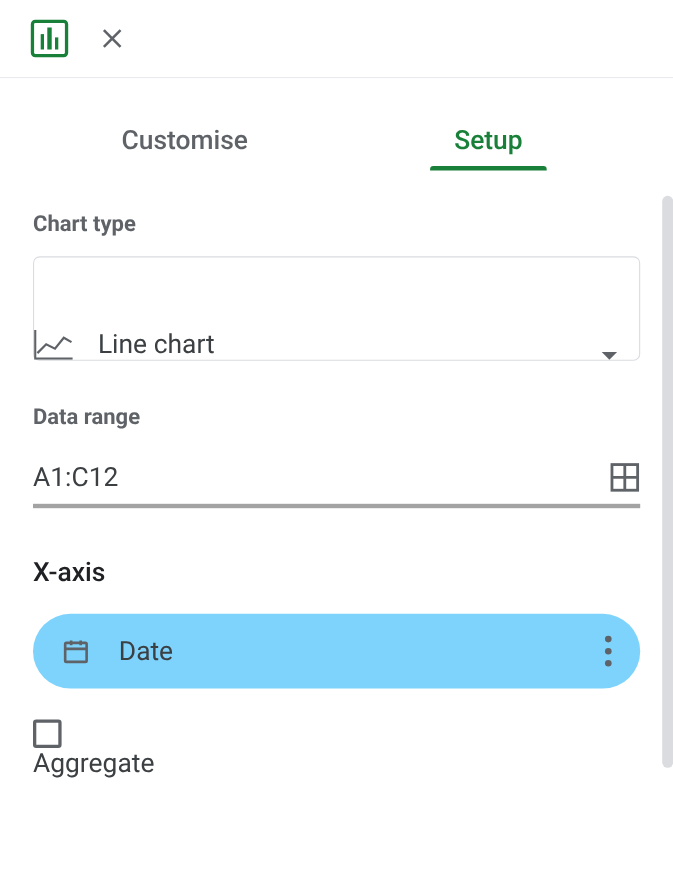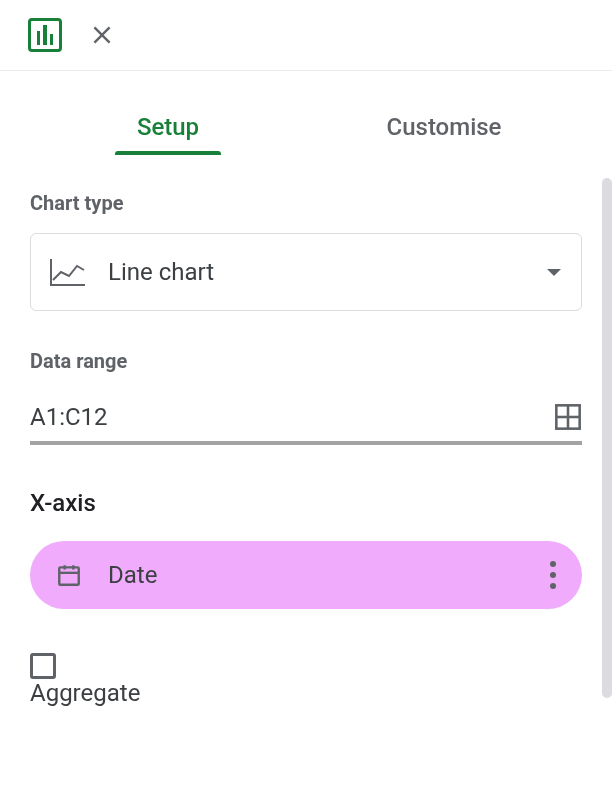--- a/index.html
+++ b/index.html
@@ -80,24 +80,24 @@
     }
     .section-label {
       font-size: 20px;
       color: #5f6368;
       margin-bottom: 18px;
       font-weight: bold;
     }
     .select-box {
       border: 1px solid #dadce0;
       border-radius: 6px;
-      height: 78px;
-      display: flex;
-      align-items: center;
-      padding: 0 20px 0 19px;
+      height: 95px;
+      display: flex;
+      align-items: flex-end;
+      padding: 0 20px 0 0;
       cursor: pointer;
       margin-bottom: 38px;
     }
     .select-box .chart-icon {
       width: 36px;
       height: 28px;
       margin-right: 22px;
       color: #5f6368;
     }
     .select-box .select-label {
@@ -128,27 +128,27 @@
       height: 28px;
       color: #5f6368;
     }
     .section-heading {
       font-size: 24px;
       font-weight: 500;
       color: #202124;
       margin-bottom: 24px;
     }
     .pill {
-      background: #f0abfc;
+      background: #7dd3fc;
       border-radius: 36px;
       height: 68px;
       display: flex;
       align-items: center;
       padding: 0 26px;
-      margin-bottom: 44px;
+      margin-bottom: 28px;
     }
     .pill .cal-icon {
       width: 26px;
       height: 26px;
       color: #5f6368;
       margin-right: 26px;
     }
     .pill .pill-label {
       font-size: 24px;
       color: #3c4043;
@@ -202,22 +202,22 @@
   </div>
   <div class="close-btn">
     <svg viewBox="0 0 24 24" fill="none" stroke="currentColor" stroke-width="2.2">
       <line x1="5" y1="5" x2="19" y2="19"></line>
         <line x1="19" y1="5" x2="5" y2="19"></line>
     </svg>
   </div>
 </div>
 
 <div class="tabs">
+  <div class="tab inactive">Customise</div>
   <div class="tab active">Setup</div>
-  <div class="tab inactive">Customise</div>
 </div>
 
 <div class="content">
 
   <div class="section-label">Chart type</div>
   <div class="select-box">
     <svg class="chart-icon" viewBox="0 0 36 28" fill="none" stroke="currentColor" stroke-width="2">
       <polyline points="1,1 1,27 35,27"></polyline>
       <polyline points="3,22 11,14 19,18 27,8 34,12" stroke-width="2"></polyline>
     </svg>

